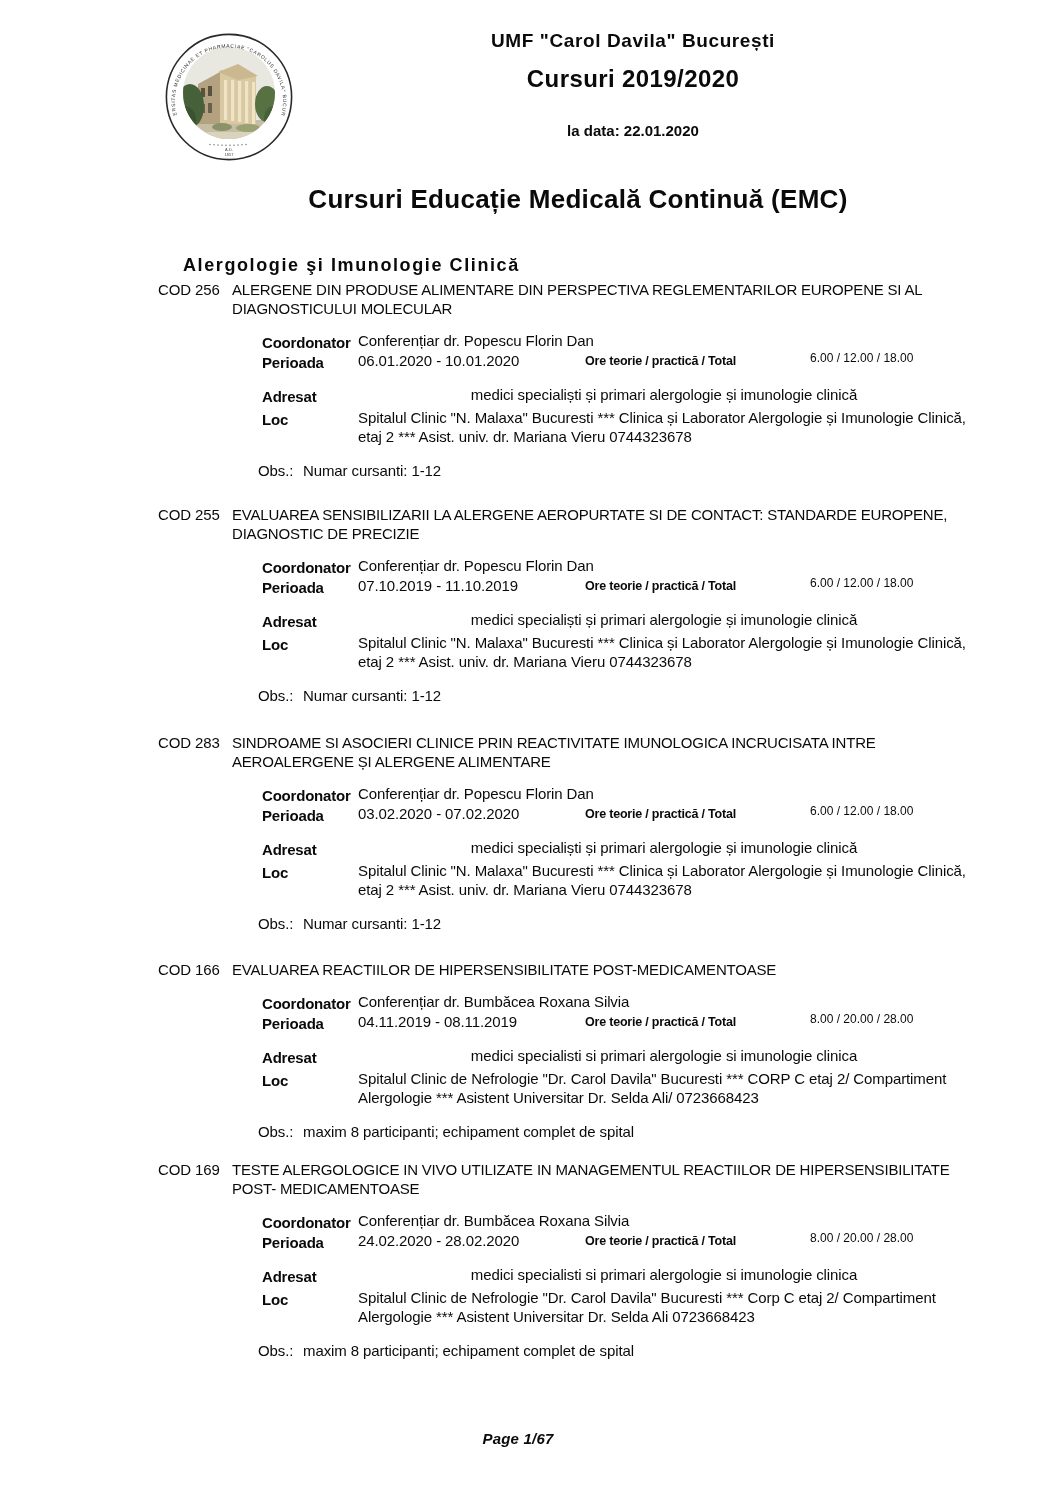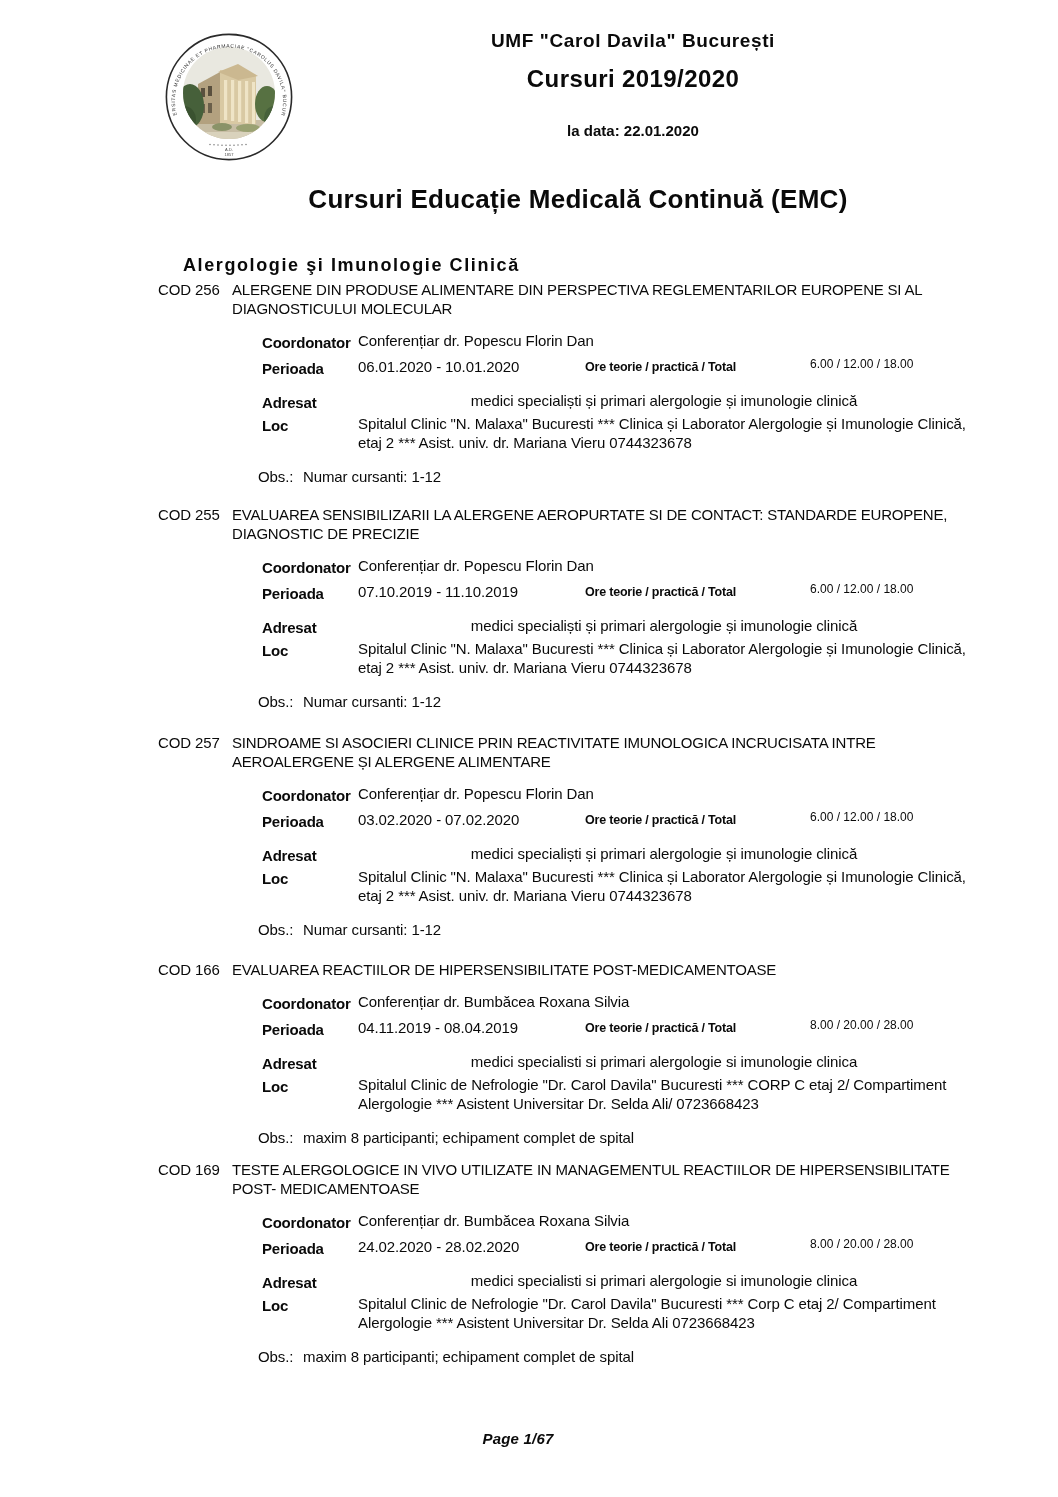--- a/index.html
+++ b/index.html
@@ -82,21 +82,21 @@
     width:745px;
     line-height:19px;
     letter-spacing:-0.2px;
   }
   .details {
     position:relative;
     margin-left:100px;
     margin-top:13px;
   }
   .drow { position:relative; }
-  .row-perioada { margin-top:7px; }
+  .row-perioada { margin-top:1px; }
   .row-adresat  { margin-top:15px;text-align:center; }
   .row-loc      { margin-top:4px; }
   .drow .lbl {
     position:absolute; left:4px; top:3px;
     font-size:15px;
     font-weight:bold;
     letter-spacing:-0.2px;
     white-space:nowrap;
   }
   .drow .val {
@@ -276,21 +276,21 @@
         <span class="val loc-val">Spitalul Clinic "N. Malaxa" Bucuresti *** Clinica și Laborator Alergologie și Imunologie Clinică, etaj 2 *** Asist. univ. dr. Mariana Vieru 0744323678</span>
       </div>
     </div>
     <div class="obs">
       <span class="obs-lbl">Obs.:</span><span>Numar cursanti: 1-12</span>
     </div>
   </div>
 
   <div class="course" style="top:733px">
     <div class="course-head">
-      <span class="cod">COD 257</span>
+      <span class="cod">COD 283</span>
       <div class="course-title">SINDROAME SI ASOCIERI CLINICE PRIN REACTIVITATE IMUNOLOGICA INCRUCISATA INTRE AEROALERGENE ȘI ALERGENE ALIMENTARE</div>
     </div>
     <div class="details">
       <div class="drow row-coordonator">
         <span class="lbl">Coordonator</span>
         <span class="val">Conferențiar dr. Popescu Florin Dan</span>
       </div>
       <div class="drow row-perioada">
         <span class="lbl">Perioada</span>
         <span class="val">03.02.2020 - 07.02.2020</span>
@@ -316,21 +316,21 @@
       <span class="cod">COD 166</span>
       <div class="course-title">EVALUAREA REACTIILOR DE HIPERSENSIBILITATE POST-MEDICAMENTOASE</div>
     </div>
     <div class="details">
       <div class="drow row-coordonator">
         <span class="lbl">Coordonator</span>
         <span class="val">Conferențiar dr. Bumbăcea Roxana Silvia</span>
       </div>
       <div class="drow row-perioada">
         <span class="lbl">Perioada</span>
-        <span class="val">04.11.2019 - 08.04.2019</span>
+        <span class="val">04.11.2019 - 08.11.2019</span>
         <span class="ore-lbl">Ore teorie / practică / Total</span>
         <span class="hours">8.00 / 20.00 / 28.00</span>
       </div>
       <div class="drow row-adresat">
         <span class="lbl">Adresat</span>
         <span class="val">medici specialisti si primari alergologie si imunologie clinica</span>
       </div>
       <div class="drow row-loc">
         <span class="lbl">Loc</span>
         <span class="val loc-val">Spitalul Clinic de Nefrologie "Dr. Carol Davila" Bucuresti *** CORP C etaj 2/ Compartiment Alergologie *** Asistent Universitar Dr. Selda Ali/ 0723668423</span>

